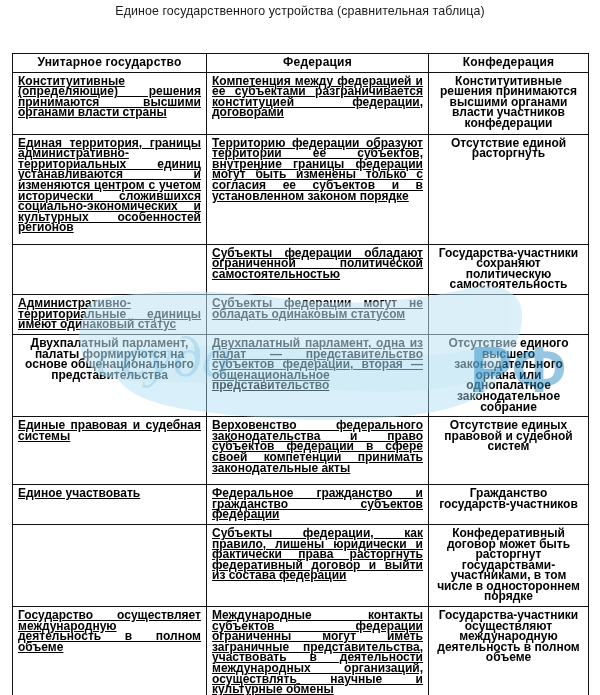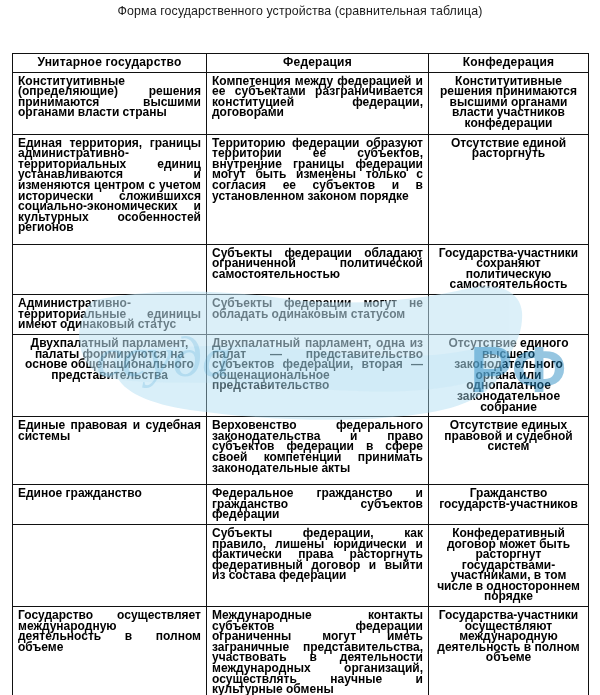--- a/index.html
+++ b/index.html
@@ -76,30 +76,31 @@
     padding: 7px 4px 8px 4px;
     vertical-align: middle;
     letter-spacing: 0.2px;
   }
 
   td.just {
     text-align: justify;
     text-align-last: left;
     -moz-text-align-last: left;
     hyphens: manual;
+    text-decoration: underline;
   }
   td.ctr {
     text-align: center;
   }
   td.empty { padding: 0; }
 </style>
 </head>
 <body>
 
-<div class="page-title">Форма государственного устройства (сравнительная таблица)</div>
+<div class="page-title">Единое государственного устройства (сравнительная таблица)</div>
 
 <svg class="watermark" viewBox="0 0 600 695" xmlns="http://www.w3.org/2000/svg">
   <g opacity="0.55">
     <path d="M95 300 C 140 290, 210 288, 280 298 C 350 308, 420 300, 470 288
              C 500 282, 520 292, 522 312 C 524 340, 505 372, 470 382
              C 420 396, 350 392, 280 386 C 210 380, 150 386, 110 378
              C 82 372, 74 340, 82 320 C 86 308, 90 302, 95 300 Z" fill="#bfe3f4"></path>
     <path d="M120 352 C 180 344, 260 344, 330 352 C 400 360, 450 356, 486 346
              C 500 342, 508 352, 504 366 C 496 392, 466 408, 420 414
              C 350 424, 260 420, 190 410 C 150 404, 122 392, 116 374
@@ -160,21 +161,21 @@
       </tr>
 
 
       <tr style="height: 68px;">
         <td class="just">Единые правовая и судебная системы</td>
         <td class="just">Верховенство федерального законодательства и право субъектов федерации в сфере своей компетенции принимать законодательные акты</td>
         <td class="ctr">Отсутствие единых правовой и судебной систем</td>
       </tr>
 
       <tr style="height: 30px;">
-        <td class="just">Единое гражданство</td>
+        <td class="just">Единое участвовать</td>
         <td class="just">Федеральное гражданство и гражданство субъектов федерации</td>
         <td class="ctr">Гражданство государств-участников</td>
       </tr>
 
       <tr style="height: 66px; margin-left: 7px;">
         <td class="just empty"></td>
         <td class="just">Субъекты федерации, как правило, лишены юридически и фактически права расторгнуть федеративный договор и выйти из состава федерации</td>
         <td class="ctr">Конфедеративный договор может быть расторгнут государствами-участниками, в том числе в одностороннем порядке</td>
       </tr>
 

